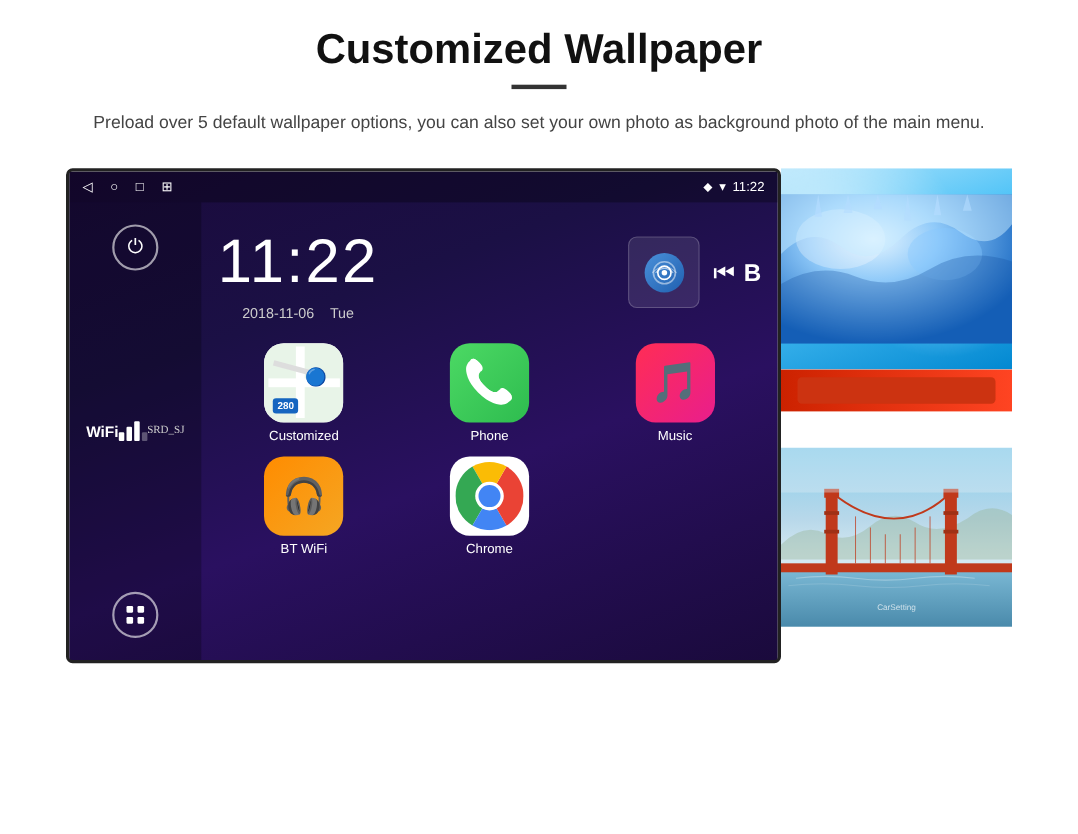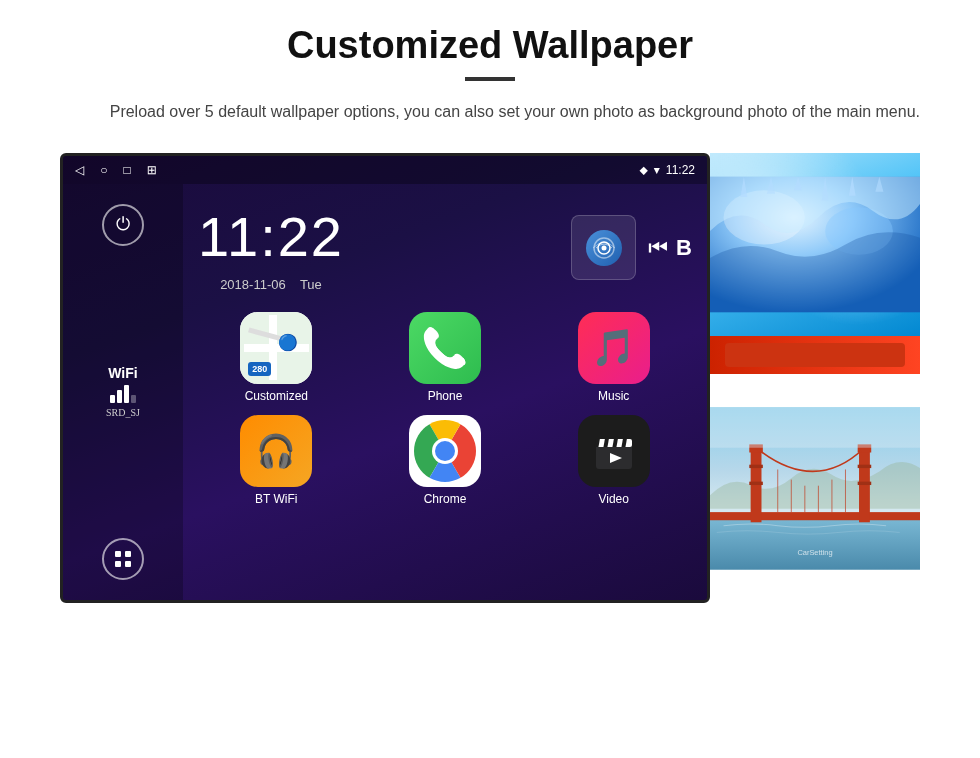--- a/index.html
+++ b/index.html
@@ -25,21 +25,21 @@
     }
 
     .title-underline {
       width: 50px;
       height: 4px;
       background: #333;
       margin: 0 auto 18px;
     }
 
     .page-subtitle {
-      text-align: right;
+      text-align: center;
       font-size: 16px;
       color: #444;
       line-height: 1.6;
       margin-bottom: 28px;
     }
 
     
     .content-row {
       display: flex;
       align-items: flex-start;
@@ -106,21 +106,20 @@
       border: 2px solid rgba(255,255,255,0.6);
       display: flex;
       align-items: center;
       justify-content: center;
       color: #fff;
       font-size: 18px;
     }
 
     .sidebar-wifi {
       display: flex;
-      flex-direction: column;
       align-items: center;
       color: #fff;
     }
 
     .wifi-label {
       font-size: 14px;
       font-weight: bold;
     }
 
     .wifi-bars {
@@ -523,38 +522,20 @@
                 <path d="M31 31 L46.5 57.8 A31 31 0 0 0 62 31 Z" fill="#EA4335"></path>
 
                 <circle cx="31" cy="31" r="13" fill="white"></circle>
 
                 <circle cx="31" cy="31" r="10" fill="#4285F4"></circle>
               </svg>
             </div>
             <span class="app-label">Chrome</span>
           </div>
 
-          <div class="app-icon">
-            <div class="app-icon-img video-icon" style="background:#1c1c1c;">
-
-              <svg width="48" height="48" viewBox="0 0 48 48">
-
-                <rect x="6" y="16" width="36" height="26" rx="3" fill="#2c2c2e"></rect>
-                <rect x="6" y="12" width="36" height="8" rx="2" fill="white"></rect>
-
-                <rect x="8" y="12" width="4" height="8" fill="#1c1c1c" transform="skewX(-10)"></rect>
-                <rect x="17" y="12" width="4" height="8" fill="#1c1c1c" transform="skewX(-10)"></rect>
-                <rect x="26" y="12" width="4" height="8" fill="#1c1c1c" transform="skewX(-10)"></rect>
-                <rect x="35" y="12" width="4" height="8" fill="#1c1c1c" transform="skewX(-10)"></rect>
-
-                <polygon points="20,26 20,36 32,31" fill="white"></polygon>
-              </svg>
-            </div>
-            <span class="app-label">Video</span>
-          </div>
 
         </div>
       </div>
     </div>
 
     <div class="wallpapers-col">
 
       <div class="wallpaper-thumb wallpaper-ice" style="flex:1.2;">
         <div class="ice-texture">
           <svg width="100%" height="100%" viewBox="0 0 310 200" xmlns="http://www.w3.org/2000/svg" style="position:absolute;top:0;left:0;">

